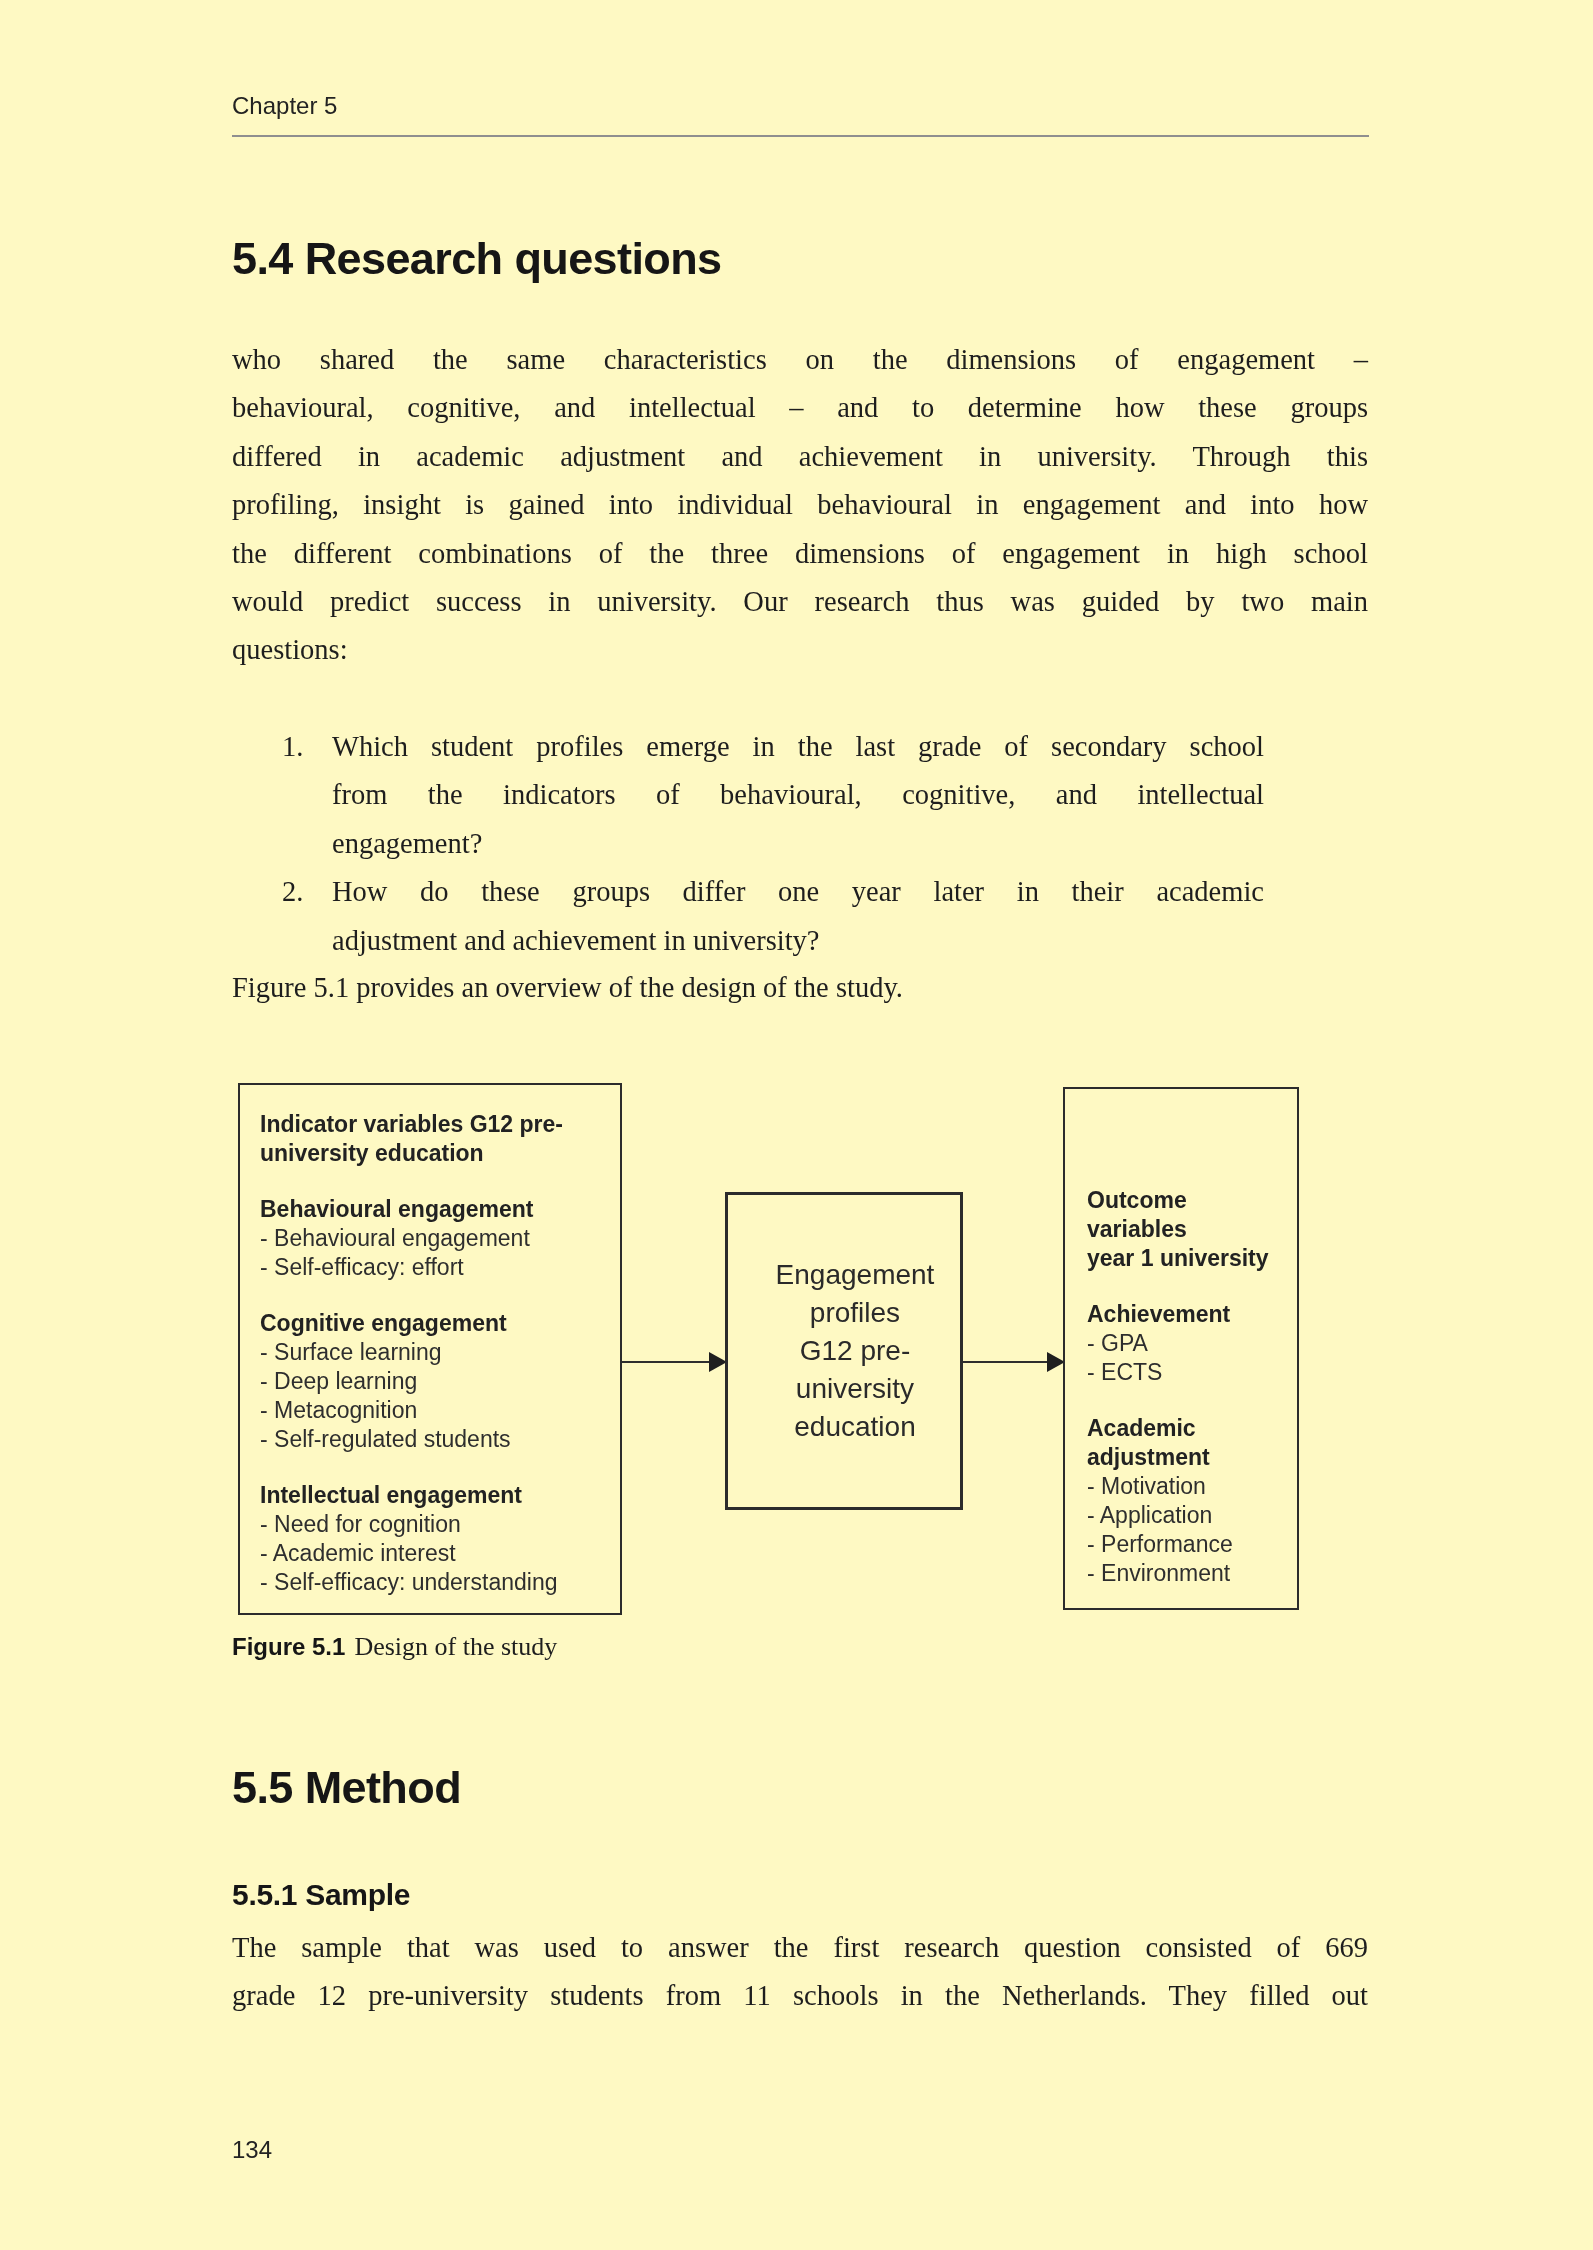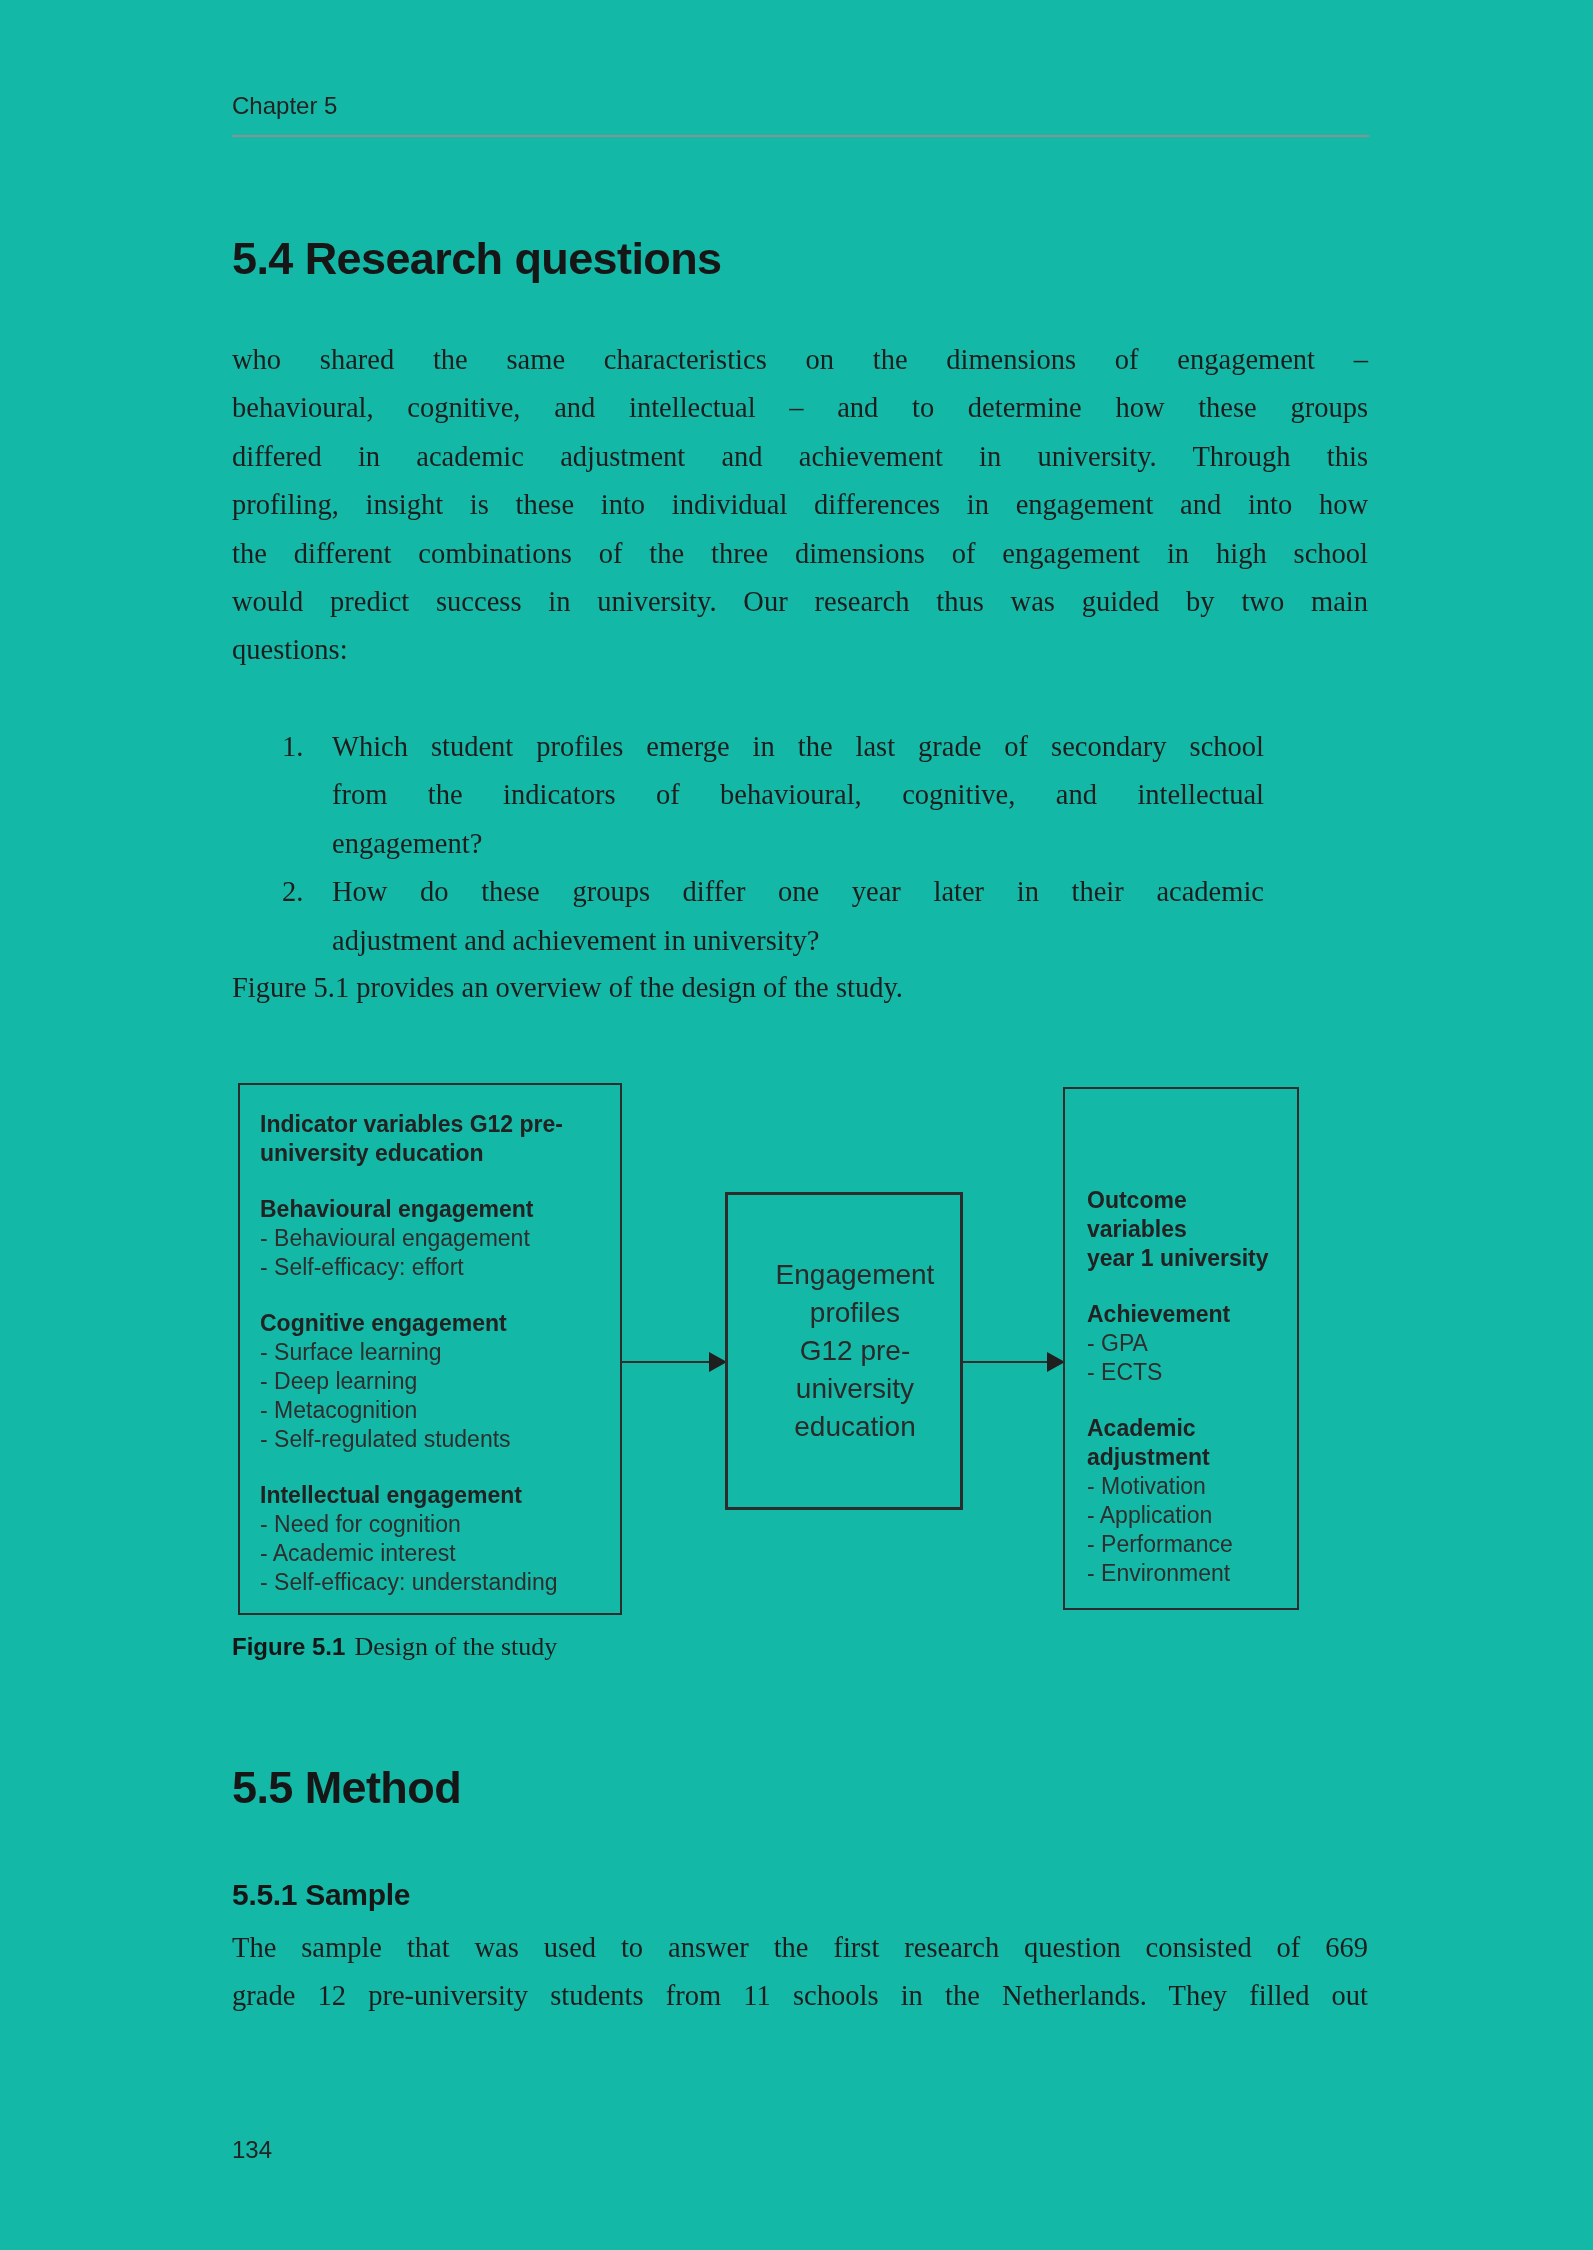--- a/index.html
+++ b/index.html
@@ -1,18 +1,18 @@
 <!DOCTYPE html>
 <html><head>
 <meta charset="utf-8">
 <style>
   html,body { margin:0; padding:0; background:#e8e8e8; }
   .page {
     position:relative; width:1593px; height:2250px; margin:0 auto;
-    background:#14b8a6; overflow:hidden;
+    background:#fef9c3; overflow:hidden;
     font-family:"Liberation Serif", serif; color:#1f1f1f;
   }
   .abs { position:absolute; }
 
   
   .chapter-label {
     left:232px; top:92px;
     font-family:"Liberation Sans", sans-serif; font-size:24px; color:#232323;
   }
   .header-rule {
@@ -93,21 +93,21 @@
 
   <div class="abs chapter-label">Chapter 5</div>
   <div class="abs header-rule"></div>
 
   <div class="abs h1 h1-54">5.4 Research questions</div>
 
   <div class="abs bodyblock p1">
     <div class="jline">who shared the same characteristics on the dimensions of engagement –</div>
     <div class="jline">behavioural, cognitive, and intellectual – and to determine how these groups</div>
     <div class="jline">differed in academic adjustment and achievement in university. Through this</div>
-    <div class="jline">profiling, insight is these into individual differences in engagement and into how</div>
+    <div class="jline">profiling, insight is gained into individual behavioural in engagement and into how</div>
     <div class="jline">the different combinations of the three dimensions of engagement in high school</div>
     <div class="jline">would predict success in university. Our research thus was guided by two main</div>
     <div class="jlast">questions:</div>
   </div>
 
   <div class="abs bodyblock qlist">
     <div class="list-item">
       <span class="list-num">1.</span>
       <div class="jline">Which student profiles emerge in the last grade of secondary school</div>
       <div class="jline">from the indicators of behavioural, cognitive, and intellectual</div>

